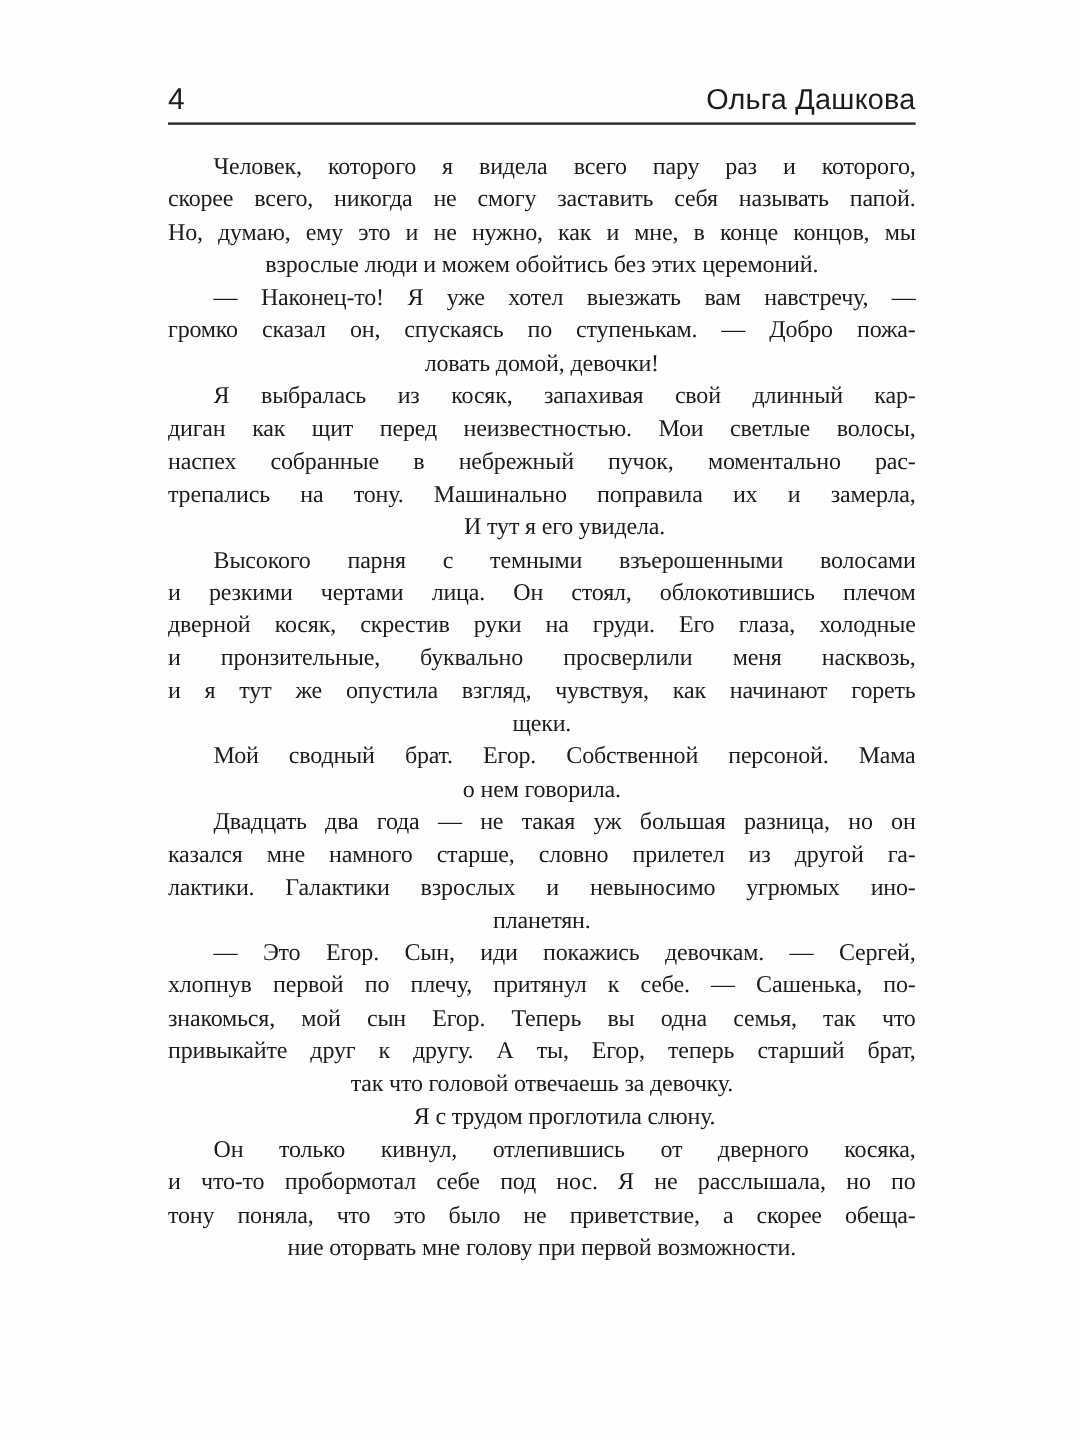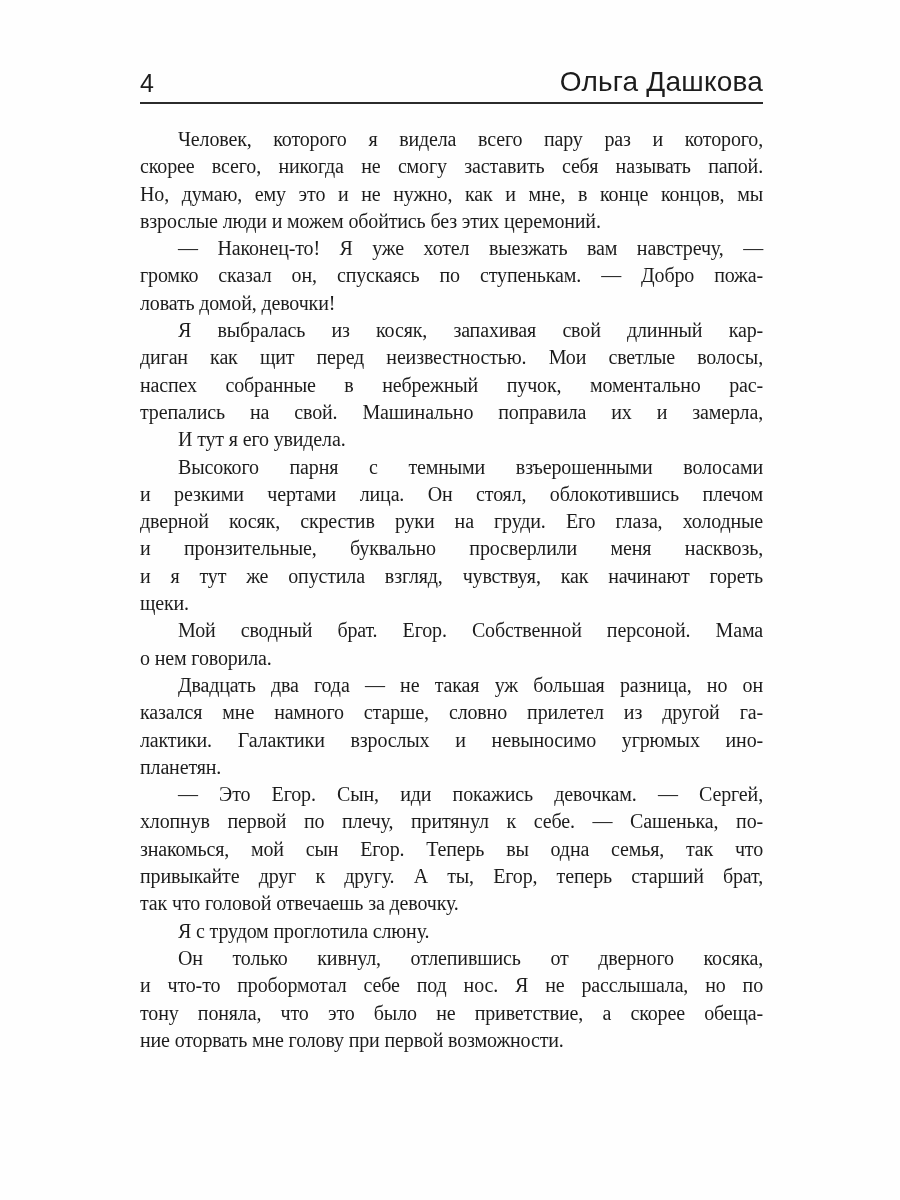--- a/index.html
+++ b/index.html
@@ -29,40 +29,40 @@
     box-sizing: border-box;
     padding-bottom: 6px;
     font-family: "Liberation Sans", sans-serif;
   }
   .page-number {
     font-size: 25px;
     line-height: 1;
     letter-spacing: 0.5px;
   }
   .running-author {
-    font-size: 28px;
+    font-size: 24px;
     line-height: 1;
     letter-spacing: 0.2px;
   }
   .page-body {
     position: absolute;
     left: 140px;
     top: 126px;
     width: 623px;
     font-family: Liberation Serif, serif;
   }
   .para {
     margin: 0;
     padding: 0;
   }
   .line {
     font-size: 20px;
     line-height: 27.3px;
     letter-spacing: -0.15px;
-    text-align: left;
+    text-align: center;
   }
   .line.fill {
     text-align: justify;
     text-align-last: justify;
   }
   .line.first {
     text-indent: 38px;
   }
 </style>
 </head>
@@ -82,21 +82,21 @@
       </div>
       <div class="para">
         <div class="line fill first">— Наконец-то! Я уже хотел выезжать вам навстречу, —</div>
         <div class="line fill">громко сказал он, спускаясь по ступенькам. — Добро пожа-</div>
         <div class="line">ловать домой, девочки!</div>
       </div>
       <div class="para">
         <div class="line fill first">Я выбралась из косяк, запахивая свой длинный кар-</div>
         <div class="line fill">диган как щит перед неизвестностью. Мои светлые волосы,</div>
         <div class="line fill">наспех собранные в небрежный пучок, моментально рас-</div>
-        <div class="line fill">трепались на свой. Машинально поправила их и замерла,</div>
+        <div class="line fill">трепались на тону. Машинально поправила их и замерла,</div>
       </div>
       <div class="para">
         <div class="line first">И тут я его увидела.</div>
       </div>
       <div class="para">
         <div class="line fill first">Высокого парня с темными взъерошенными волосами</div>
         <div class="line fill">и резкими чертами лица. Он стоял, облокотившись плечом</div>
         <div class="line fill">дверной косяк, скрестив руки на груди. Его глаза, холодные</div>
         <div class="line fill">и пронзительные, буквально просверлили меня насквозь,</div>
         <div class="line fill">и я тут же опустила взгляд, чувствуя, как начинают гореть</div>

